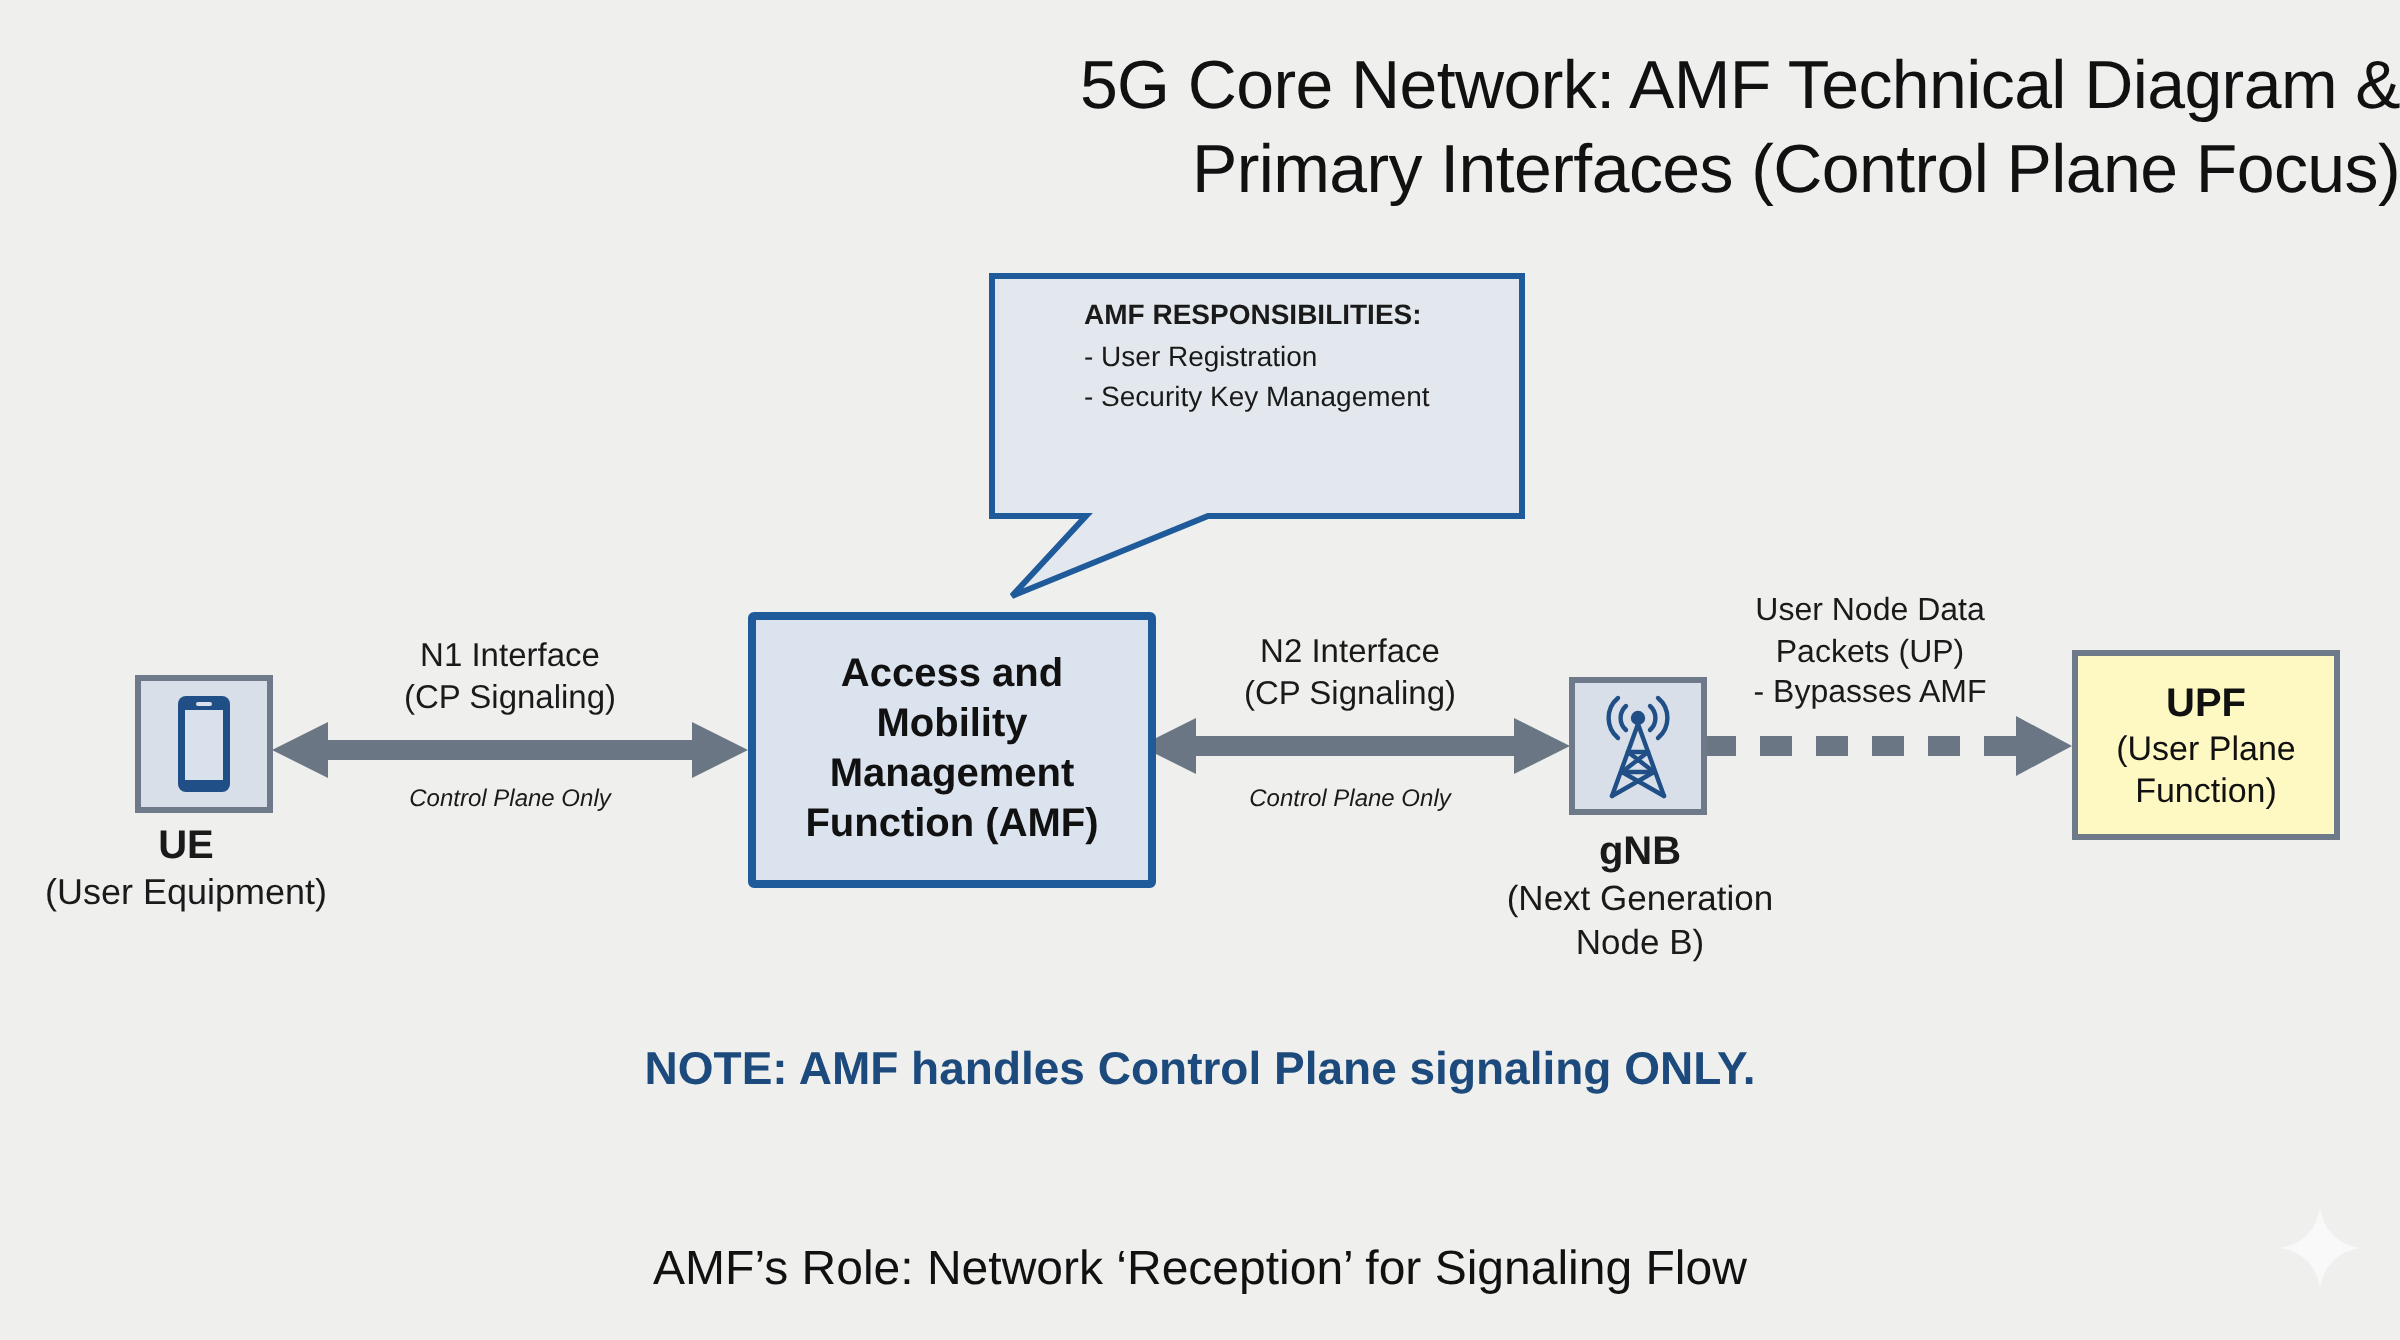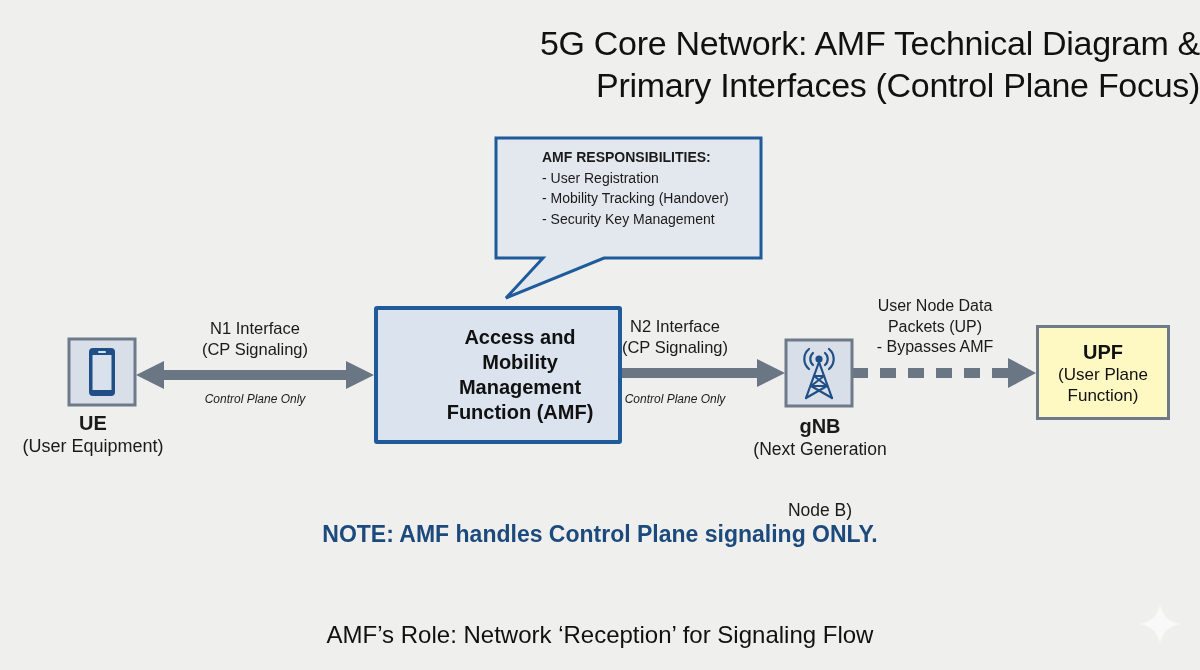--- a/index.html
+++ b/index.html
@@ -26,21 +26,21 @@
   .callout-text .head { font-weight: bold; }
   .callout-text .item { white-space: nowrap; }
   .node-box {
     position: absolute; box-sizing: border-box;
     background: #fef9c3; border: 3px solid #6e7a8a;
   }
   .amf-box {
     left: 374px; top: 306px; width: 196px; height: 130px;
     background: #dbe3ee; border: 4px solid #1f5a9a; border-radius: 3px;
     display: flex; flex-direction: column; justify-content: center; align-items: center;
-    text-align: center; font-weight: bold; font-size: 20px; line-height: 25px; color: #111; padding-left: 44px;
+    text-align: center; font-weight: bold; font-size: 20px; line-height: 25px; color: #111;
   }
   .upf-box {
     left: 1036px; top: 325px; width: 134px; height: 95px;
     display: flex; flex-direction: column; justify-content: center; align-items: center;
     text-align: center; font-size: 17px; line-height: 21px;
   }
   .upf-box .upf-title { font-weight: bold; font-size: 20px; line-height: 24px; }
   .label { text-align: center; font-size: 16.5px; line-height: 21px; color: #1a1a1a; white-space: nowrap; }
   .italic { font-style: italic; font-size: 12px; }
   .node-name { font-weight: bold; font-size: 20px; line-height: 24px; }
@@ -109,21 +109,20 @@
       <path d="M814,376 L827,386 M824,376 L811,386 M811,386 L832,398 M827,386 L806,398"></path>
     </g>
   </g>
 
   <path d="M1160,604 Q1163,621 1180,624 Q1163,627 1160,644 Q1157,627 1140,624 Q1157,621 1160,604 Z" fill="#fafafa" opacity="0.9"></path>
 </svg>
 
 <div class="abs callout-text">
   <div class="head">AMF RESPONSIBILITIES:</div>
   <div class="item">-  User Registration</div>
-  <div class="item">-  Mobility Tracking (Handover)</div>
   <div class="item">-  Security Key Management</div>
 </div>
 
 <div class="abs label" style="left:13px; width:160px; top:411px;">
   <div class="node-name">UE</div>
   <div style="font-size:18px; line-height:22px;">(User Equipment)</div>
 </div>
 
 <div class="abs label" style="left:180px; width:150px; top:318px;">
   <div>N1 Interface</div>
@@ -140,21 +139,21 @@
 
 <div class="abs label" style="left:600px; width:150px; top:316px;">
   <div>N2 Interface</div>
   <div>(CP Signaling)</div>
 </div>
 <div class="abs label italic" style="left:600px; width:150px; top:389px;">Control Plane Only</div>
 
 <div class="abs label" style="left:735px; width:170px; top:414px;">
   <div class="node-name">gNB</div>
   <div style="font-size:17.5px; line-height:22px;">(Next Generation</div>
-  <div style="font-size:17.5px; line-height:22px;margin-top:39px;">Node B)</div>
+  <div style="font-size:17.5px; line-height:22px;">Node B)</div>
 </div>
 
 <div class="abs label" style="left:860px; width:150px; top:296px; font-size:16px; line-height:20.5px;">
   <div>User Node Data</div>
   <div>Packets (UP)</div>
   <div>- Bypasses AMF</div>
 </div>
 
 <div class="node-box upf-box">
   <div class="upf-title">UPF</div>

